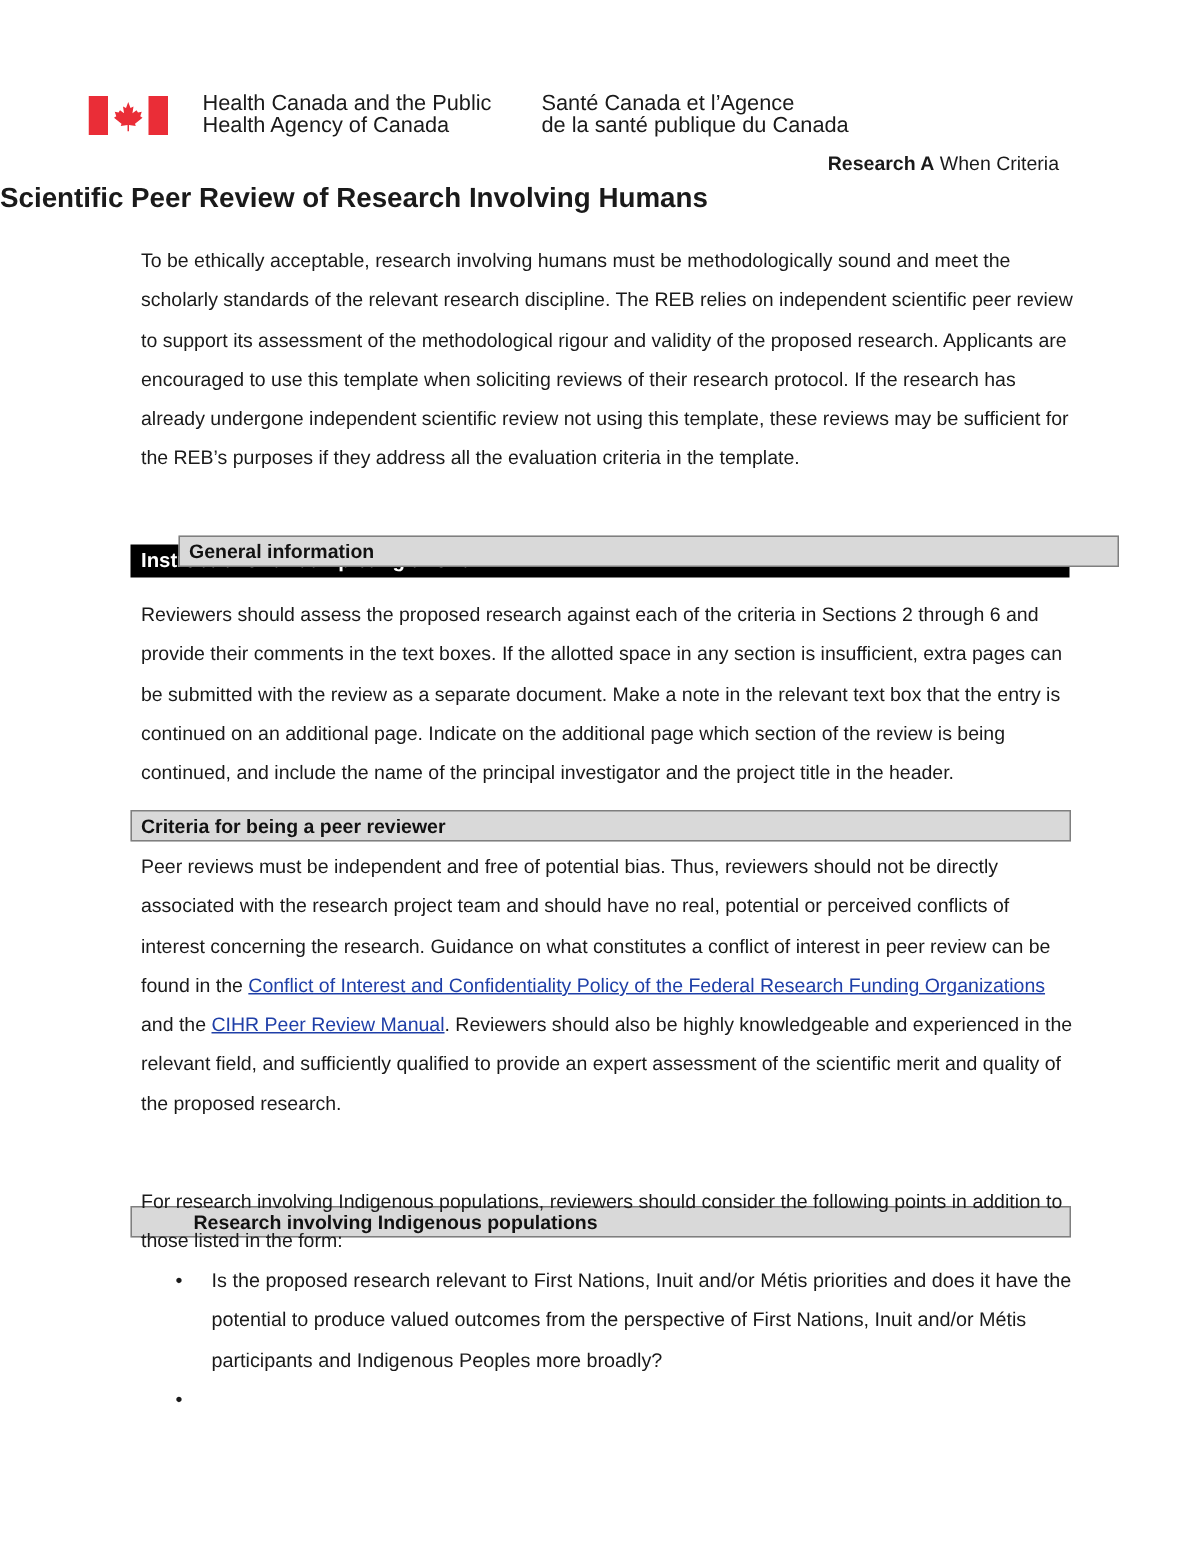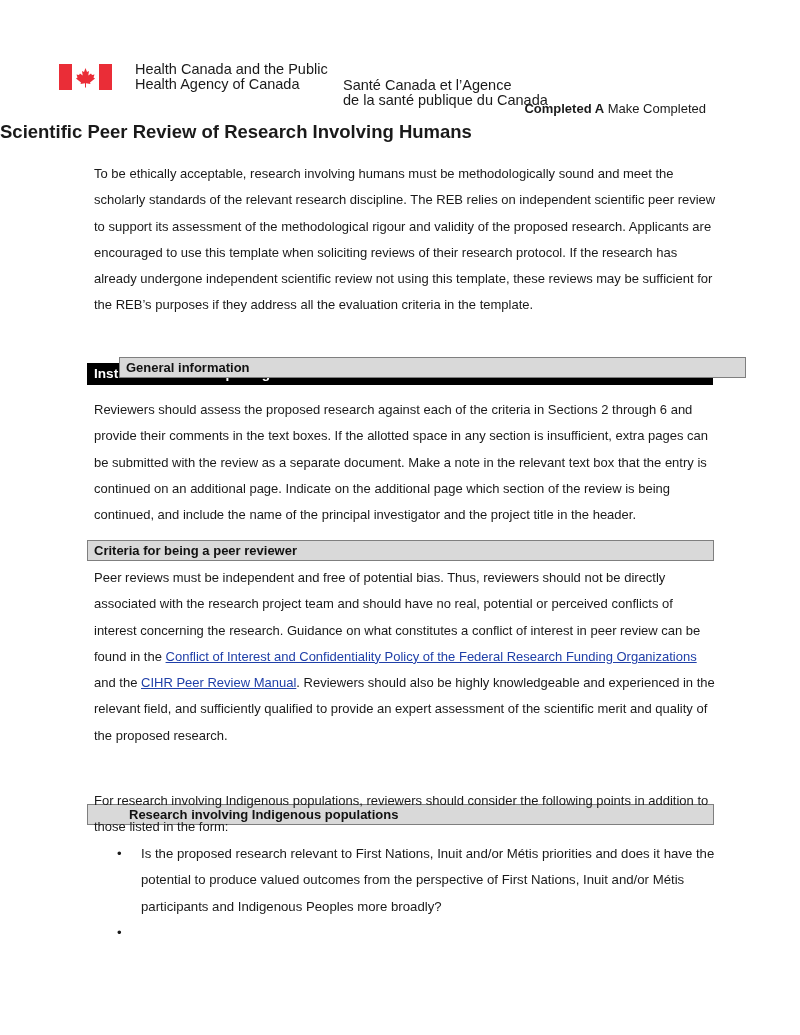--- a/index.html
+++ b/index.html
@@ -4,21 +4,21 @@
 <style>
   html, body { margin: 0; padding: 0; background: #ffffff; }
   body { width: 800px; height: 1035px; position: relative; overflow: hidden;
          font-family: "Liberation Sans", sans-serif; color: #1a1a1a; }
 
   .header { position: absolute; left: 59px; top: 62px; height: 30px; }
   .flag { position: absolute; left: 0; top: 2px; width: 53px; height: 26px; }
   .org-en, .org-fr { position: absolute; top: 0; font-family: "Liberation Sans", sans-serif;
                      font-size: 14.5px; line-height: 15px; color: #1a1a1a; white-space: nowrap; }
   .org-en { left: 76px; }
-  .org-fr { left: 284px; margin-top: 16px; }
+  .org-fr { left: 302px; }
 
   .protected { position: absolute; right: 94px; top: 101px; font-family: "Liberation Sans", sans-serif;
                font-size: 13px; white-space: nowrap; }
   .protected b { font-weight: bold; }
 
   .title { position: absolute; left: 0; width: 800px; top: 121px; 
            font-family: "Liberation Sans", sans-serif; font-weight: bold; font-size: 18.5px; }
 
   .para { position: absolute; left: 94px; width: 625px; font-size: 13px; line-height: 26.3px;
           font-family: "Liberation Sans", sans-serif; color: #1a1a1a; }
@@ -49,21 +49,21 @@
   <div class="org-en">
     <div>Health Canada and the Public</div>
     <div>Health Agency of Canada</div>
   </div>
   <div class="org-fr">
     <div>Santé Canada et l’Agence</div>
     <div>de la santé publique du Canada</div>
   </div>
 </div>
 
-<div class="protected"><b>Completed A</b><span> Make Completed</span></div>
+<div class="protected"><b>Research A</b><span> When Criteria</span></div>
 
 <div class="title">Scientific Peer Review of Research Involving Humans</div>
 
 <div class="para" style="top:161px;">To be ethically acceptable, research involving humans must be methodologically sound and meet the scholarly standards of the relevant research discipline. The REB relies on independent scientific peer review to support its assessment of the methodological rigour and validity of the proposed research. Applicants are encouraged to use this template when soliciting reviews of their research protocol. If the research has already undergone independent scientific review not using this template, these reviews may be sufficient for the REB’s purposes if they address all the evaluation criteria in the template.</div>
 
 <div class="bar-black">Instructions for completing this form</div>
 
 <div class="bar-grey" style="top:357px;margin-left:32px;">General information</div>
 <div class="para" style="top:397px;">Reviewers should assess the proposed research against each of the criteria in Sections 2 through 6 and provide their comments in the text boxes. If the allotted space in any section is insufficient, extra pages can be submitted with the review as a separate document. Make a note in the relevant text box that the entry is continued on an additional page. Indicate on the additional page which section of the review is being continued, and include the name of the principal investigator and the project title in the header.</div>
 

